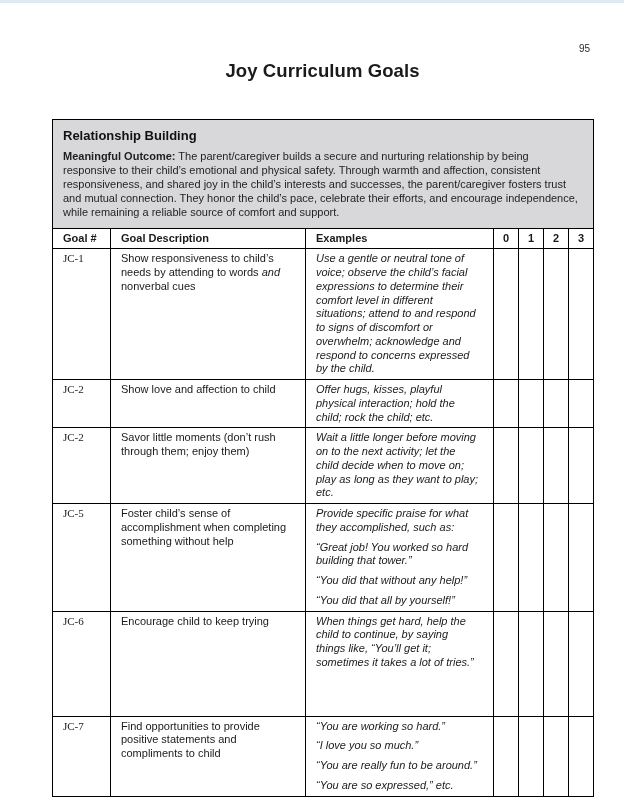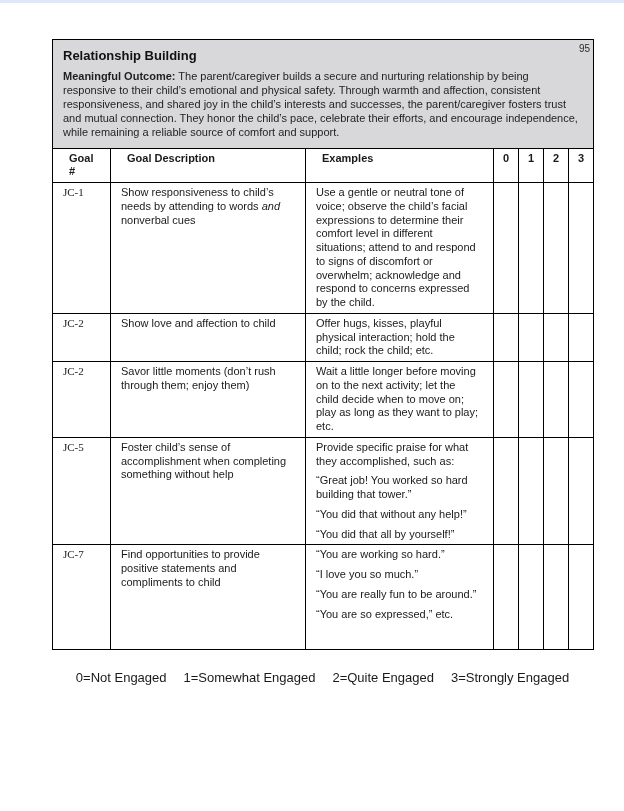--- a/index.html
+++ b/index.html
@@ -60,29 +60,29 @@
   .section-outcome {
     margin: 0;
     font-size: 11px;
     line-height: 1.26;
     color: #1f1f1f;
   }
   .section-outcome b { font-weight: bold; }
   tr.header-row th {
     font-weight: bold;
     text-align: left;
-    padding: 3px 16px;
+    padding: 3px 10px;
     height: 20px;
   }
   tr.header-row th.score-h { text-align: center; padding: 3px 2px; }
   td.c-goal  { padding: 3px 6px; font-family: Liberation Serif, serif; }
   td.c-desc  { padding: 3px 6px; }
   td.c-ex    { padding: 3px 6px; }
   td.c-score { padding: 3px 2px; }
-  td.c-ex p  { margin: 0 8px 6px 0; }
+  td.c-ex p  { margin: 0 8px 6px 0; font-style: italic; }
   td.c-ex p:last-child { margin-bottom: 0; }
   
   #goal-rows tr:nth-child(1) { height: 116px; }
   #goal-rows tr:nth-child(2) { height: 44px; }
   #goal-rows tr:nth-child(3) { height: 60px; }
   #goal-rows tr:nth-child(4) { height: 35px; }
   #goal-rows tr:nth-child(5) { height: 105px; }
   #goal-rows tr:nth-child(6) { height: 55px; }
   #goal-rows tr:nth-child(7) { height: 75px; }
   .legend {
@@ -96,20 +96,21 @@
 </style>
 </head>
 <body>
 
 <div class="top-strip"></div>
 
 <div class="page-number">95</div>
 
 <div class="content">
 
+  <h1 class="page-title">Joy Curriculum Goals</h1>
 
   <table class="goals">
     <colgroup>
       <col style="width:58px">
       <col style="width:195px">
       <col style="width:188px">
       <col style="width:25px">
       <col style="width:25px">
       <col style="width:25px">
       <col style="width:25px">
@@ -173,20 +174,31 @@
             <p>“Great job! You worked so hard building that tower.”</p>
             <p>“You did that without any help!”</p>
             <p>“You did that all by yourself!”</p>
           </td>
           <td class="c-score"></td>
           <td class="c-score"></td>
           <td class="c-score"></td>
           <td class="c-score"></td>
         </tr>
         <tr>
+          <td class="c-goal">JC-6</td>
+          <td class="c-desc"><span>Encourage child to keep trying</span></td>
+          <td class="c-ex">
+            <p>When things get hard, help the child to continue, by saying things like, “You’ll get it; sometimes it takes a lot of tries.”</p>
+          </td>
+          <td class="c-score"></td>
+          <td class="c-score"></td>
+          <td class="c-score"></td>
+          <td class="c-score"></td>
+        </tr>
+        <tr>
           <td class="c-goal">JC-7</td>
           <td class="c-desc"><span>Find opportunities to provide positive statements and compliments to child</span></td>
           <td class="c-ex">
             <p>“You are working so hard.”</p>
             <p>“I love you so much.”</p>
             <p>“You are really fun to be around.”</p>
             <p>“You are so expressed,” etc.</p>
           </td>
           <td class="c-score"></td>
           <td class="c-score"></td>

